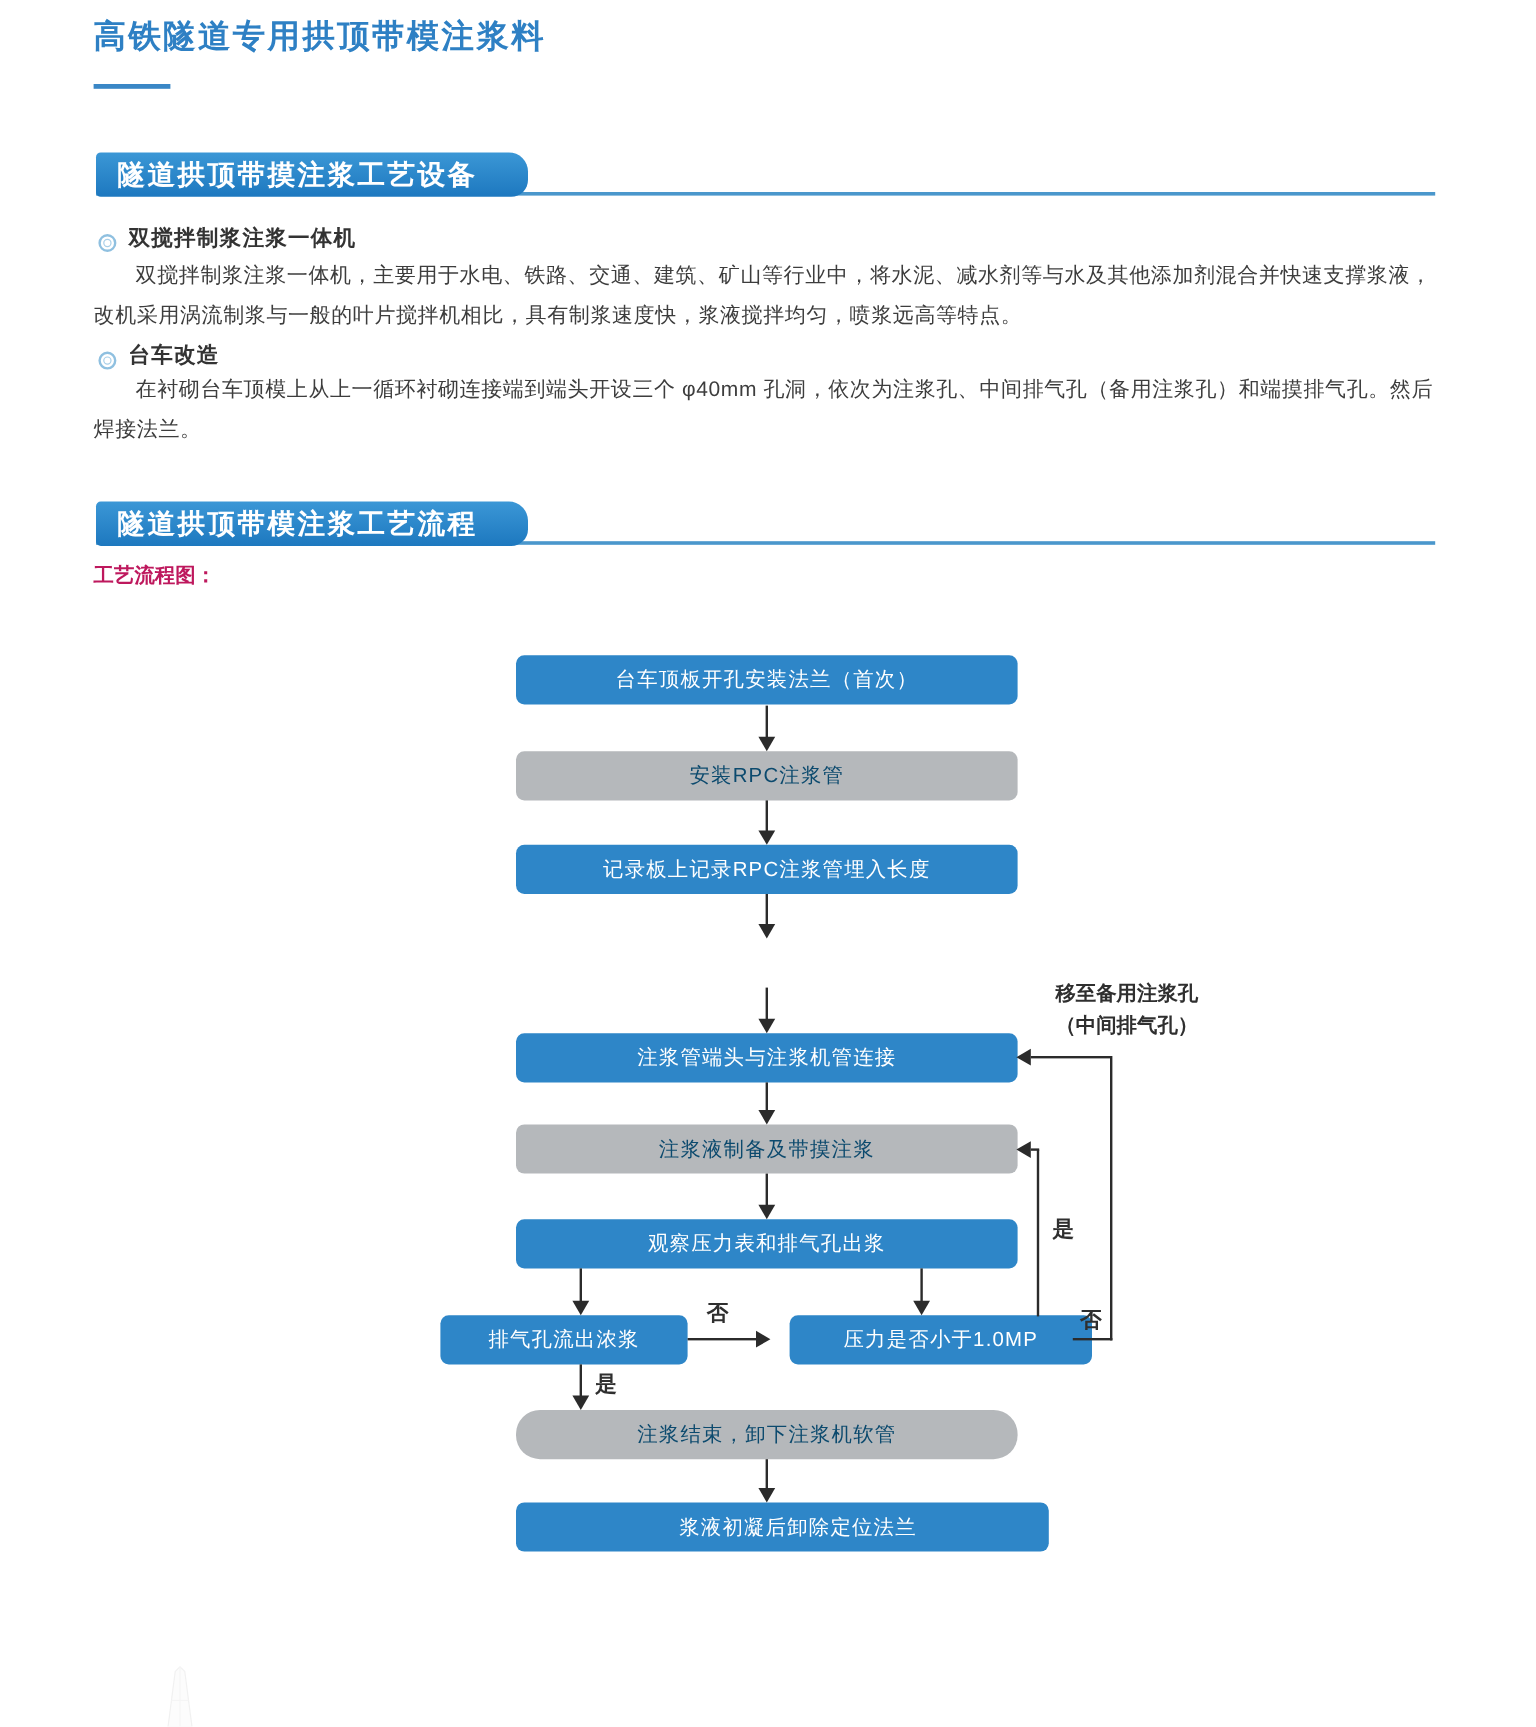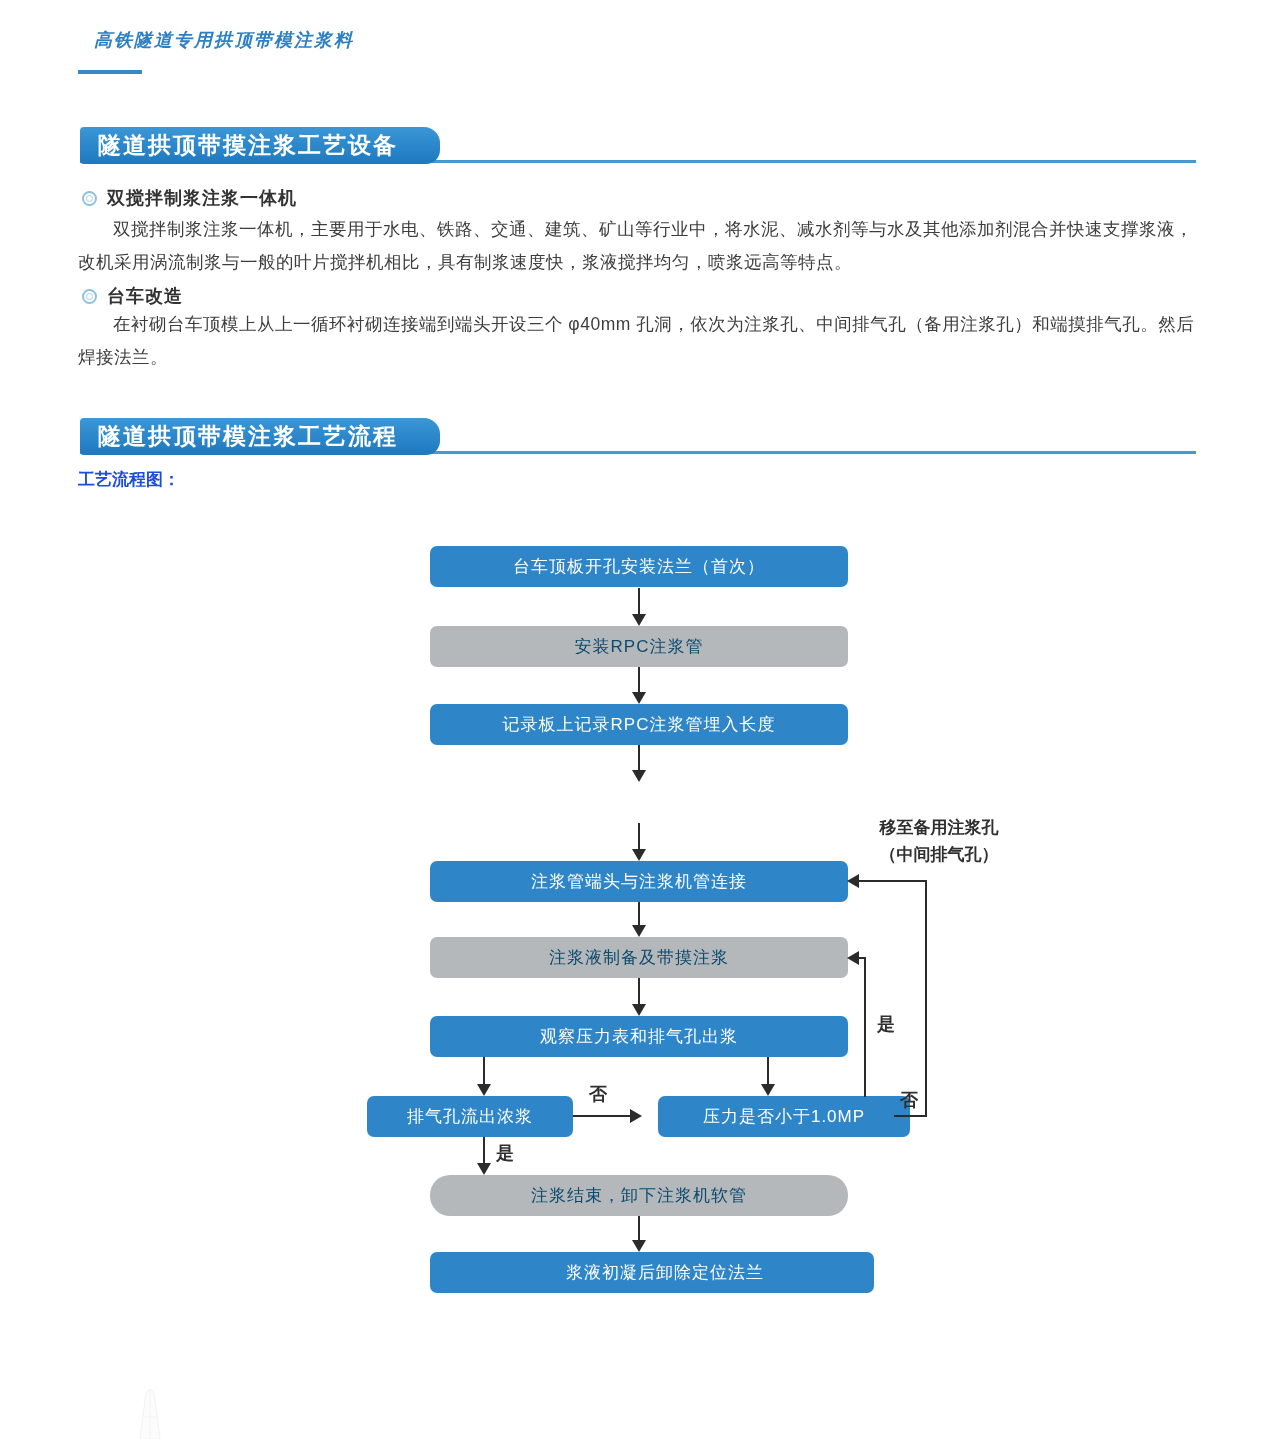--- a/index.html
+++ b/index.html
@@ -1,42 +1,42 @@
 <!DOCTYPE html>
 <html><head>
 <meta charset="utf-8">
 <style>
   html,body{margin:0;padding:0;background:#ffffff;}
   body{font-family:"Liberation Sans","DejaVu Sans",sans-serif;}
   .page{position:relative;width:1280px;height:1439px;background:#ffffff;overflow:hidden;}
 
   
-  .page-title{position:absolute;left:78px;top:12px;margin:16px;font-size:18px;font-weight:bold;
-    color:#2e80c4;letter-spacing:2px;font-style:italic;}
+  .page-title{position:absolute;left:78px;top:12px;margin:0;font-size:27px;font-weight:bold;
+    color:#2e80c4;letter-spacing:2px;}
   .title-underline{position:absolute;left:78px;top:70px;width:64px;height:4px;background:#3a87c6;}
 
   
   .banner{position:absolute;left:80px;width:360px;height:37px;
     background:linear-gradient(180deg,#3b97d6 0%,#1d78bf 100%);
     border-radius:4px 16px 14px 4px;display:flex;align-items:center;
     padding-left:18px;box-sizing:border-box;z-index:2;}
   .banner span{color:#ffffff;font-size:23px;font-weight:bold;letter-spacing:2px;}
   .banner-rule{position:absolute;left:80px;width:1116px;height:3px;background:#4a97cc;z-index:1;}
   .banner1{top:127px;text-align:right;} .rule1{top:160px;}
   .banner2{top:418px;} .rule2{top:451px;}
 
   
-  .bullet-row{position:absolute;left:82px;display:flex;align-items:center;gap:10px;}
+  .bullet-row{position:absolute;left:82px;display:flex;align-items:flex-end;gap:10px;}
   .ring{width:11px;height:11px;border:2px solid #8fc0e0;border-radius:50%;
     display:inline-flex;align-items:center;justify-content:center;}
   .ring-inner{width:5px;height:5px;border:1.5px solid #a9cfe8;border-radius:50%;}
   .bullet-label{font-size:18px;font-weight:bold;color:#333333;letter-spacing:1px;}
   .body-para{position:absolute;left:78px;width:1124px;margin:0;font-size:17.5px;line-height:33px;
     color:#3d3d3d;text-indent:2em;letter-spacing:0.5px;}
-  .caption{position:absolute;left:78px;top:468px;font-size:17px;font-weight:bold;color:#1d4ed8;}
+  .caption{position:absolute;left:78px;top:468px;font-size:17px;font-weight:bold;color:#be185d;}
 
   
   .flowchart{position:absolute;left:0;top:0;width:1280px;height:1439px;pointer-events:none;margin-left:23px;}
   .node{position:absolute;height:41px;border-radius:7px;display:flex;align-items:center;
     justify-content:center;color:#ffffff;font-size:17px;letter-spacing:1px;}
   .primary{background:#2e86c8;}
   .secondary{background:#b5b8bb;color:#0c4a6e;}
 
   .vline,.hline{position:absolute;background:#2b2b2b;}
   .vline{width:2px;} .hline{height:2px;}

